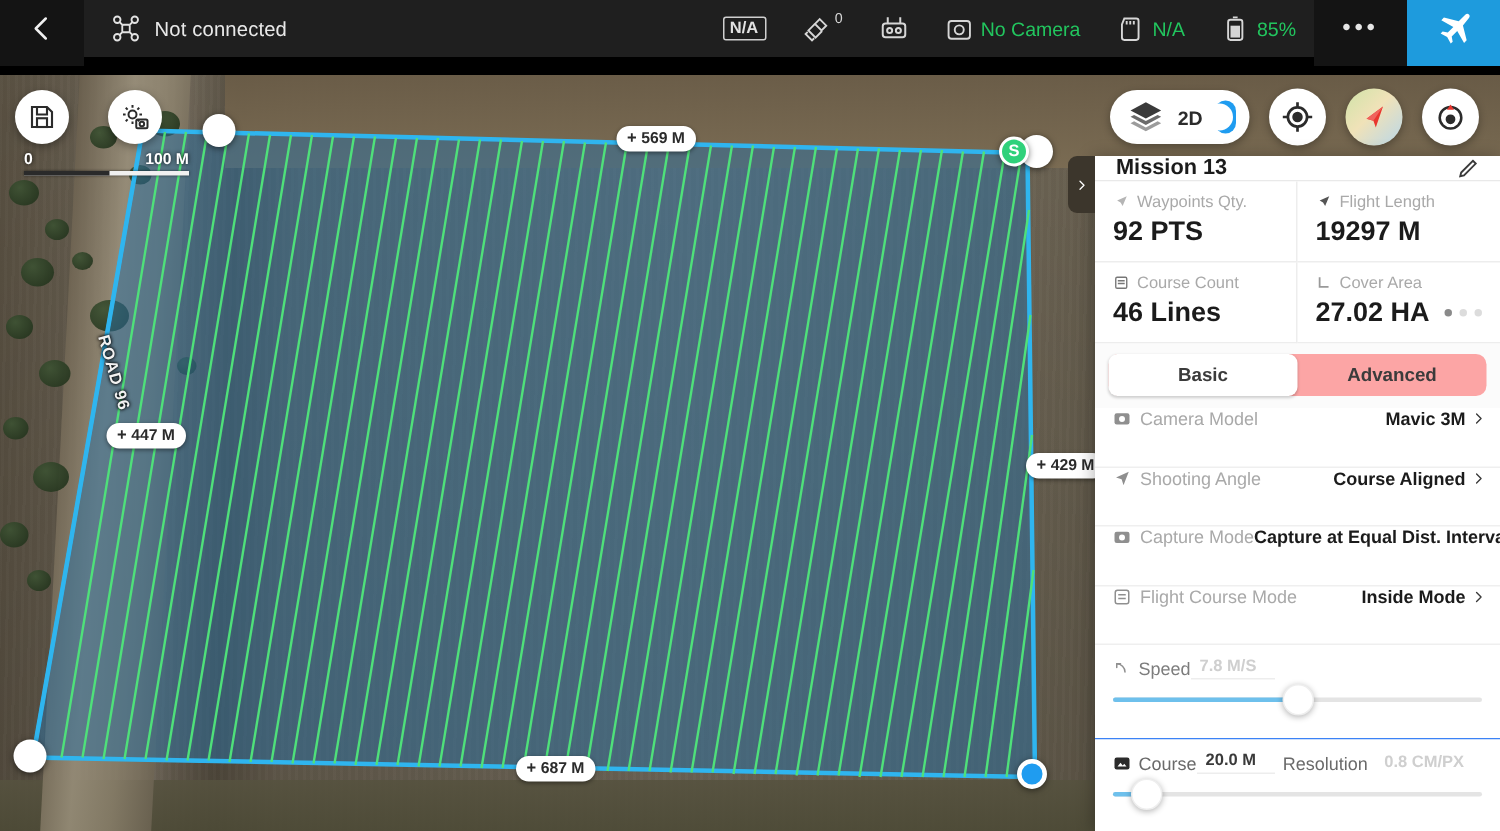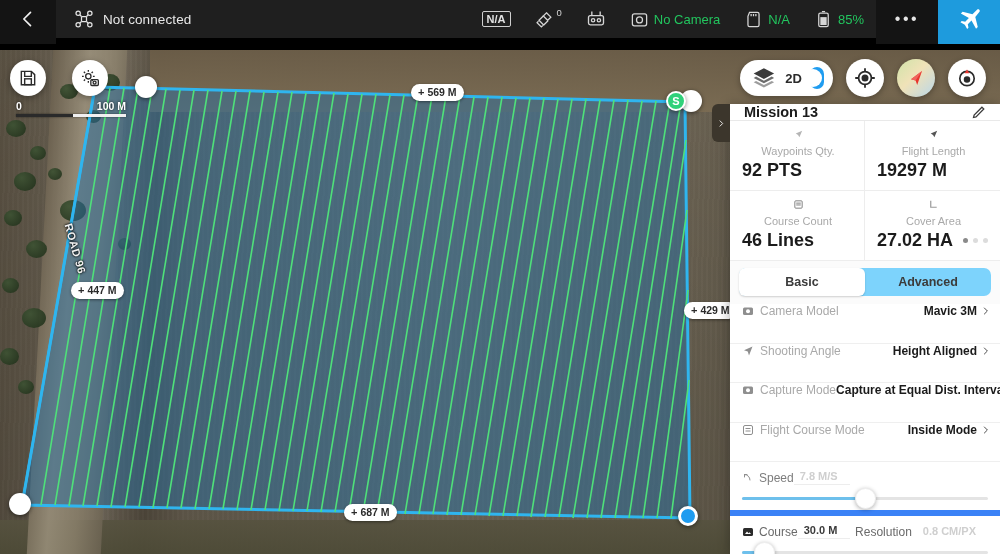--- a/index.html
+++ b/index.html
@@ -161,51 +161,51 @@
     padding: 0 14px; border-bottom: 1px solid #e9e9e9; background: #fff;
   }
   .panel-title { font-size: 14.5px; font-weight: 700; color: #1b1b1b; }
   .edit-ic { width: 15px; height: 15px; }
 
   .stats-grid { display: grid; grid-template-columns: 1fr 1fr; background: #fff; }
   .stat {
     padding: 8px 10px 9px 12px; border-bottom: 1px solid #ededed;
   }
   .stat:nth-child(odd) { border-right: 1px solid #ededed; }
-  .stat .lab { display: flex; align-items: center; gap: 5px; color: #a9a9a9; font-size: 11px; flex-direction: column; }
+  .stat .lab { display: flex; align-items: flex-start; gap: 5px; color: #a9a9a9; font-size: 11px; }
   .stat .val { margin-top: 3px; font-size: 18px; font-weight: 700; color: #1b1b1b; display: flex; align-items: center; gap: 6px; }
   .stat .lab svg { width: 11px; height: 11px; }
   .dots { display: flex; gap: 5px; margin-left: 4px; }
   .dots i { width: 5px; height: 5px; border-radius: 50%; background: #dcdcdc; display: block; }
   .dots i.on { background: #8a8a8a; }
 
   .seg-wrap { padding: 7px 9px 8px; background: #fbfbfb; }
   .seg {
-    display: flex; background: #7dd3fc; border-radius: 7px; padding: 0; height: 28px;
+    display: flex; background: #fca5a5; border-radius: 7px; padding: 0; height: 28px;
   }
   .seg div {
     flex: 1; display: flex; align-items: center; justify-content: center;
     font-size: 12.5px; font-weight: 700; color: #3b3b3b; border-radius: 6px;
   }
   .seg div.active { background: #fff; box-shadow: 0 1px 2px rgba(0,0,0,.18); }
 
   .rows { background: #fff; }
   .row {
     display: flex; align-items: flex-start; height: 39.5px; padding: 0 10px 0 12px;
     border-bottom: 1px solid #efefef;
   }
   .row .rlab { display: flex; align-items: center; gap: 6px; color: #a9a9a9; font-size: 12px; white-space: nowrap; }
   .row .rlab svg { width: 12px; height: 12px; flex: none; }
   .row .rval {
     margin-left: auto; font-size: 12px; font-weight: 700; color: #1b1b1b;
     white-space: nowrap; padding-right: 4px;
   }
   .chev { width: 9px; height: 14px; flex: none; }
 
-  .slider-row { padding: 8px 12px 10px; border-bottom: 6px solid #3b82f6; background: #fff; }
+  .slider-row { padding: 8px 12px 24px; border-bottom: 1px solid #3b82f6; background: #fff; }
   .sr-top { display: flex; align-items: center; }
   .sr-left, .sr-right { display: flex; align-items: center; gap: 5px; }
   .sr-right { margin-left: auto; }
   .sr-left svg, .sr-right svg { width: 12px; height: 12px; flex: none; }
   .sr-name { font-size: 12px; color: #7d7d7d; }
   .sr-name.dark { color: #6a6a6a; }
   .sr-val { font-size: 11px; font-weight: 700; color: #cfcfcf; border-bottom: 1px solid #ededed; padding: 0 12px 2px 6px; min-width: 52px; text-align: left; }
   .sr-val.strong { color: #3a3a3a; }
   .sr-val.plain { border-bottom: none; }
   .track { position: relative; margin-top: 12px; height: 3px; background: #e4e4e4; border-radius: 2px; }
@@ -553,21 +553,21 @@
           </svg>
       </div>
 
       <div class="row">
         <span class="rlab">
           <svg viewBox="0 0 24 24" fill="#8f8f8f">
               <path d="M21 3 4 10.5l7.5 2.6L14 21z"></path>
             </svg>
           <span>Shooting Angle</span>
         </span>
-        <span class="rval">Height Aligned</span>
+        <span class="rval">Course Aligned</span>
         <svg class="chev" viewBox="0 0 24 24" fill="none" stroke="#3a3a3a" stroke-width="2.4" stroke-linecap="round" stroke-linejoin="round">
             <polyline points="9 4 17 12 9 20"></polyline>
           </svg>
       </div>
 
       <div class="row">
         <span class="rlab">
           <svg viewBox="0 0 24 24" fill="#8f8f8f">
               <rect x="2" y="5" width="20" height="15" rx="3"></rect>
               <circle cx="12" cy="12.5" r="4" fill="#fff"></circle>
@@ -612,21 +612,21 @@
 
     <div class="slider-row">
       <div class="sr-top">
         <span class="sr-left">
           <svg viewBox="0 0 24 24" fill="#2b2b2b">
               <rect x="2" y="4" width="20" height="16" rx="3"></rect>
               <path d="M6 16l4-5 3 3.5 2-2.2 3 3.7z" fill="#fff"></path>
             </svg>
           <span class="sr-name dark">Course</span>
         </span>
-        <span class="sr-val strong">30.0 M</span>
+        <span class="sr-val strong">20.0 M</span>
         <span class="sr-right">
           <span class="sr-name dark">Resolution</span>
           <span class="sr-val plain">0.8 CM/PX</span>
         </span>
       </div>
       <div class="track">
         <span class="fill" style="width:9%"></span>
         <span class="knob" style="left:calc(9% - 10px)"></span>
       </div>
     </div>

